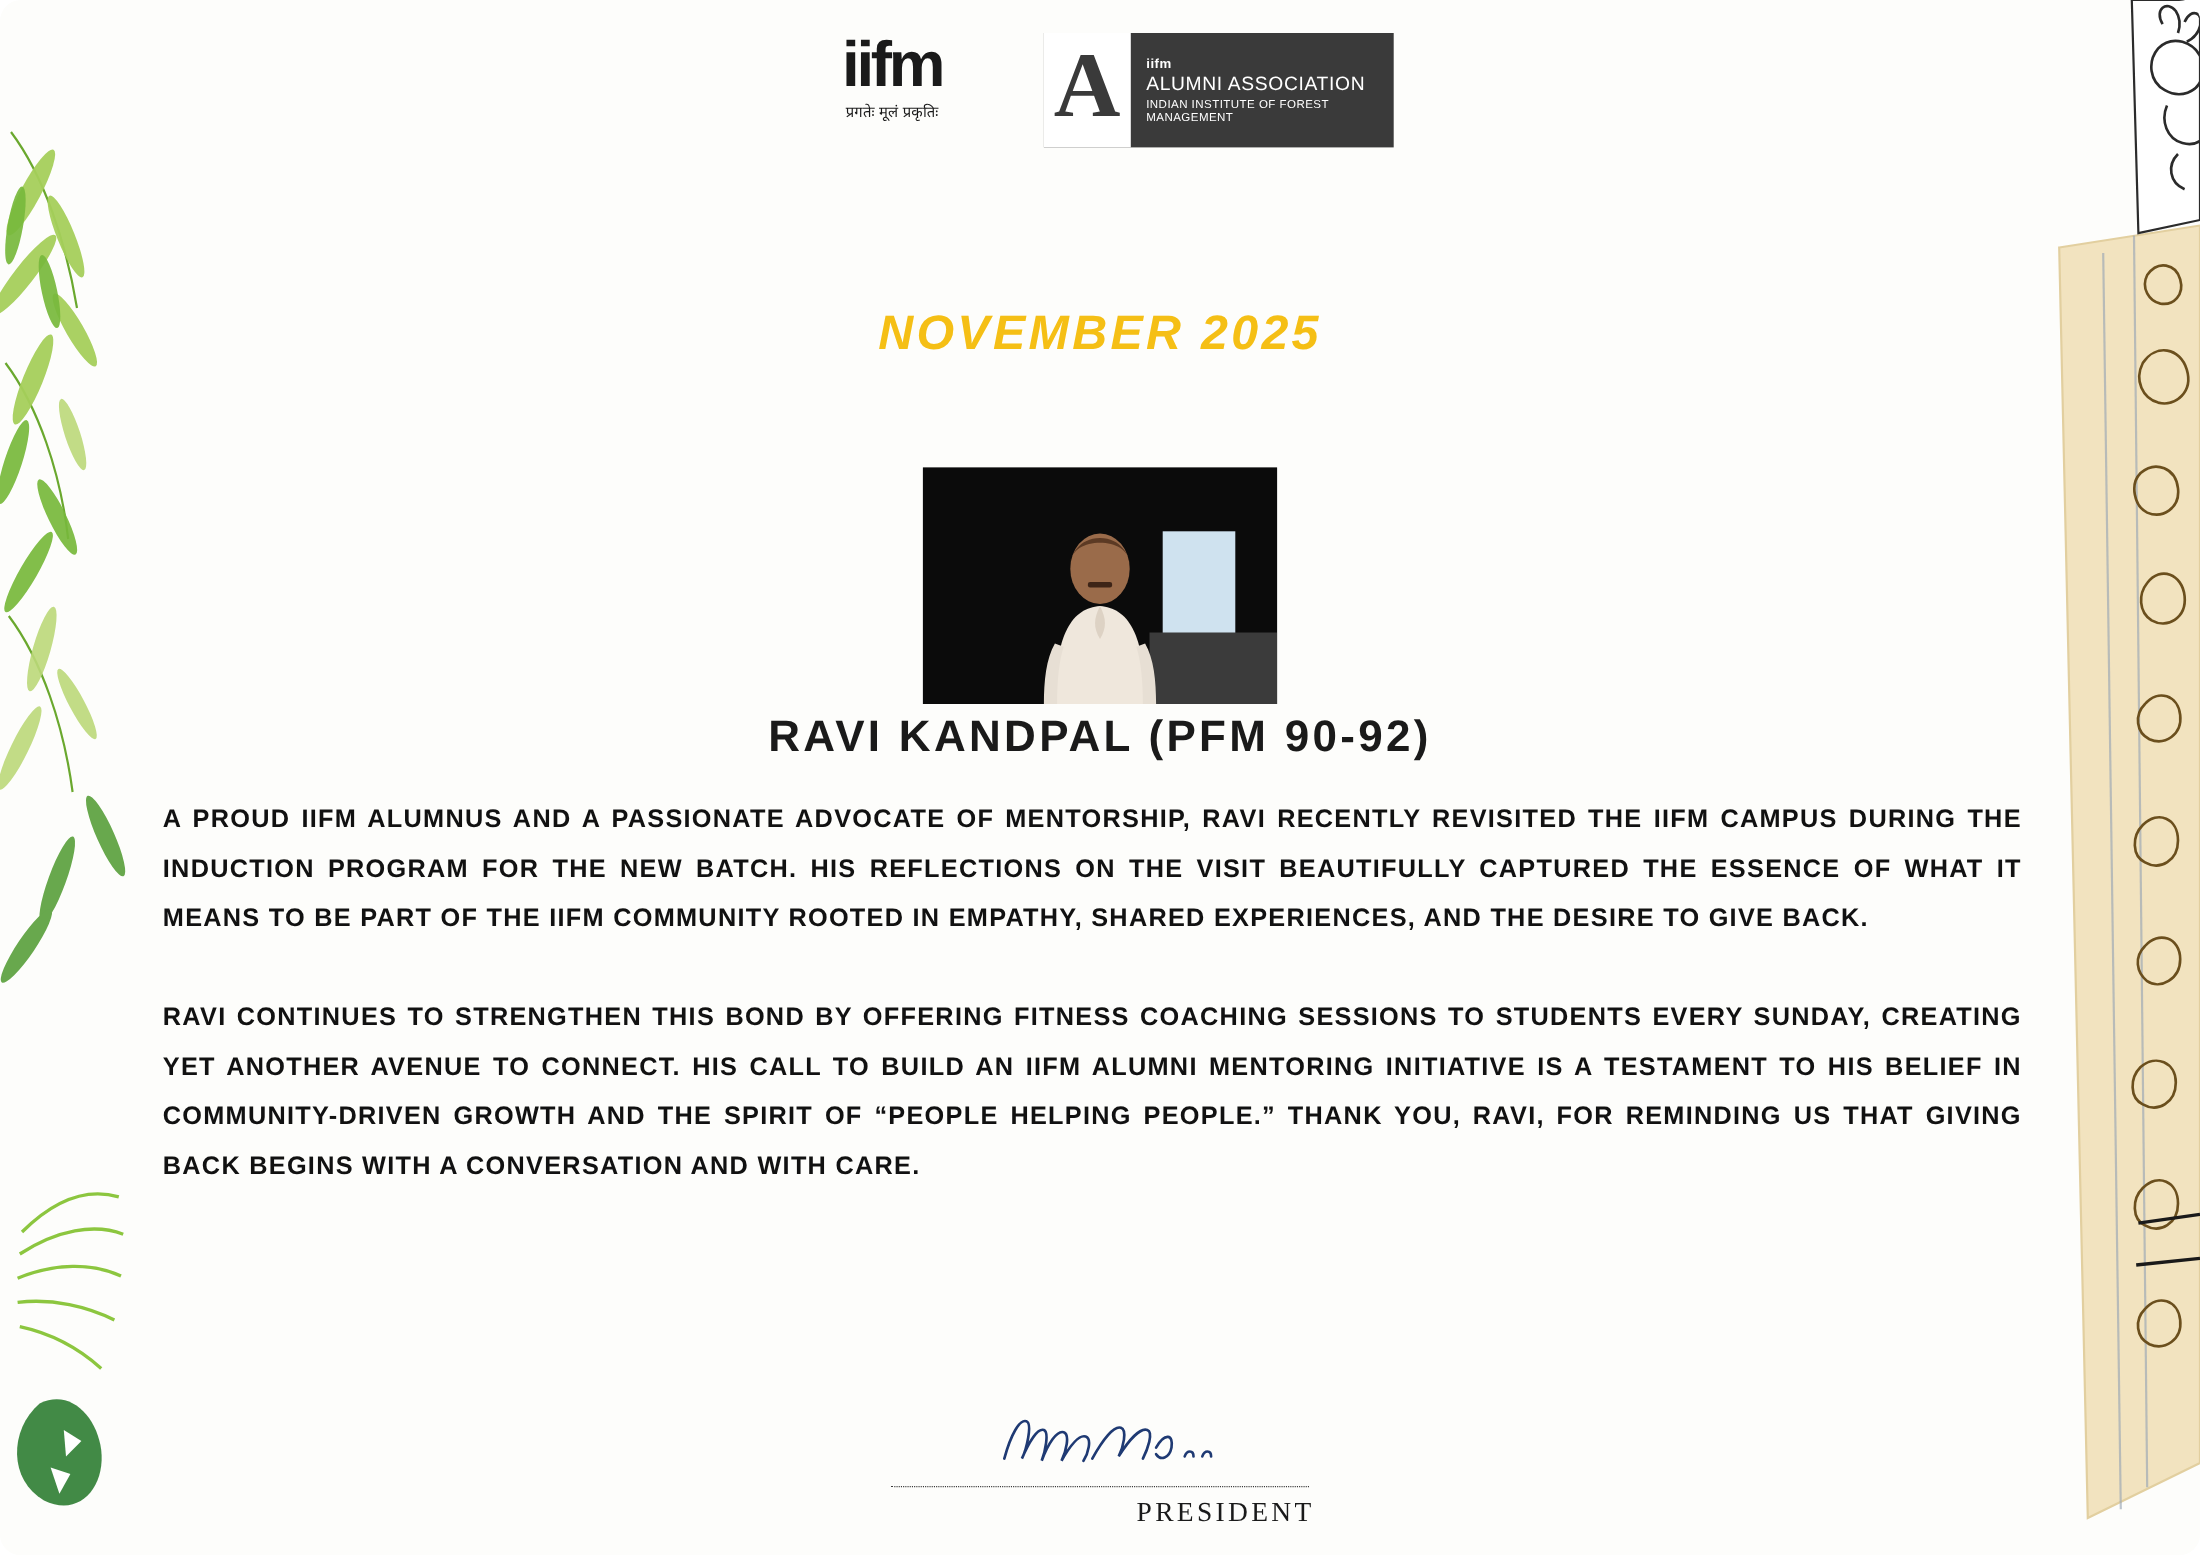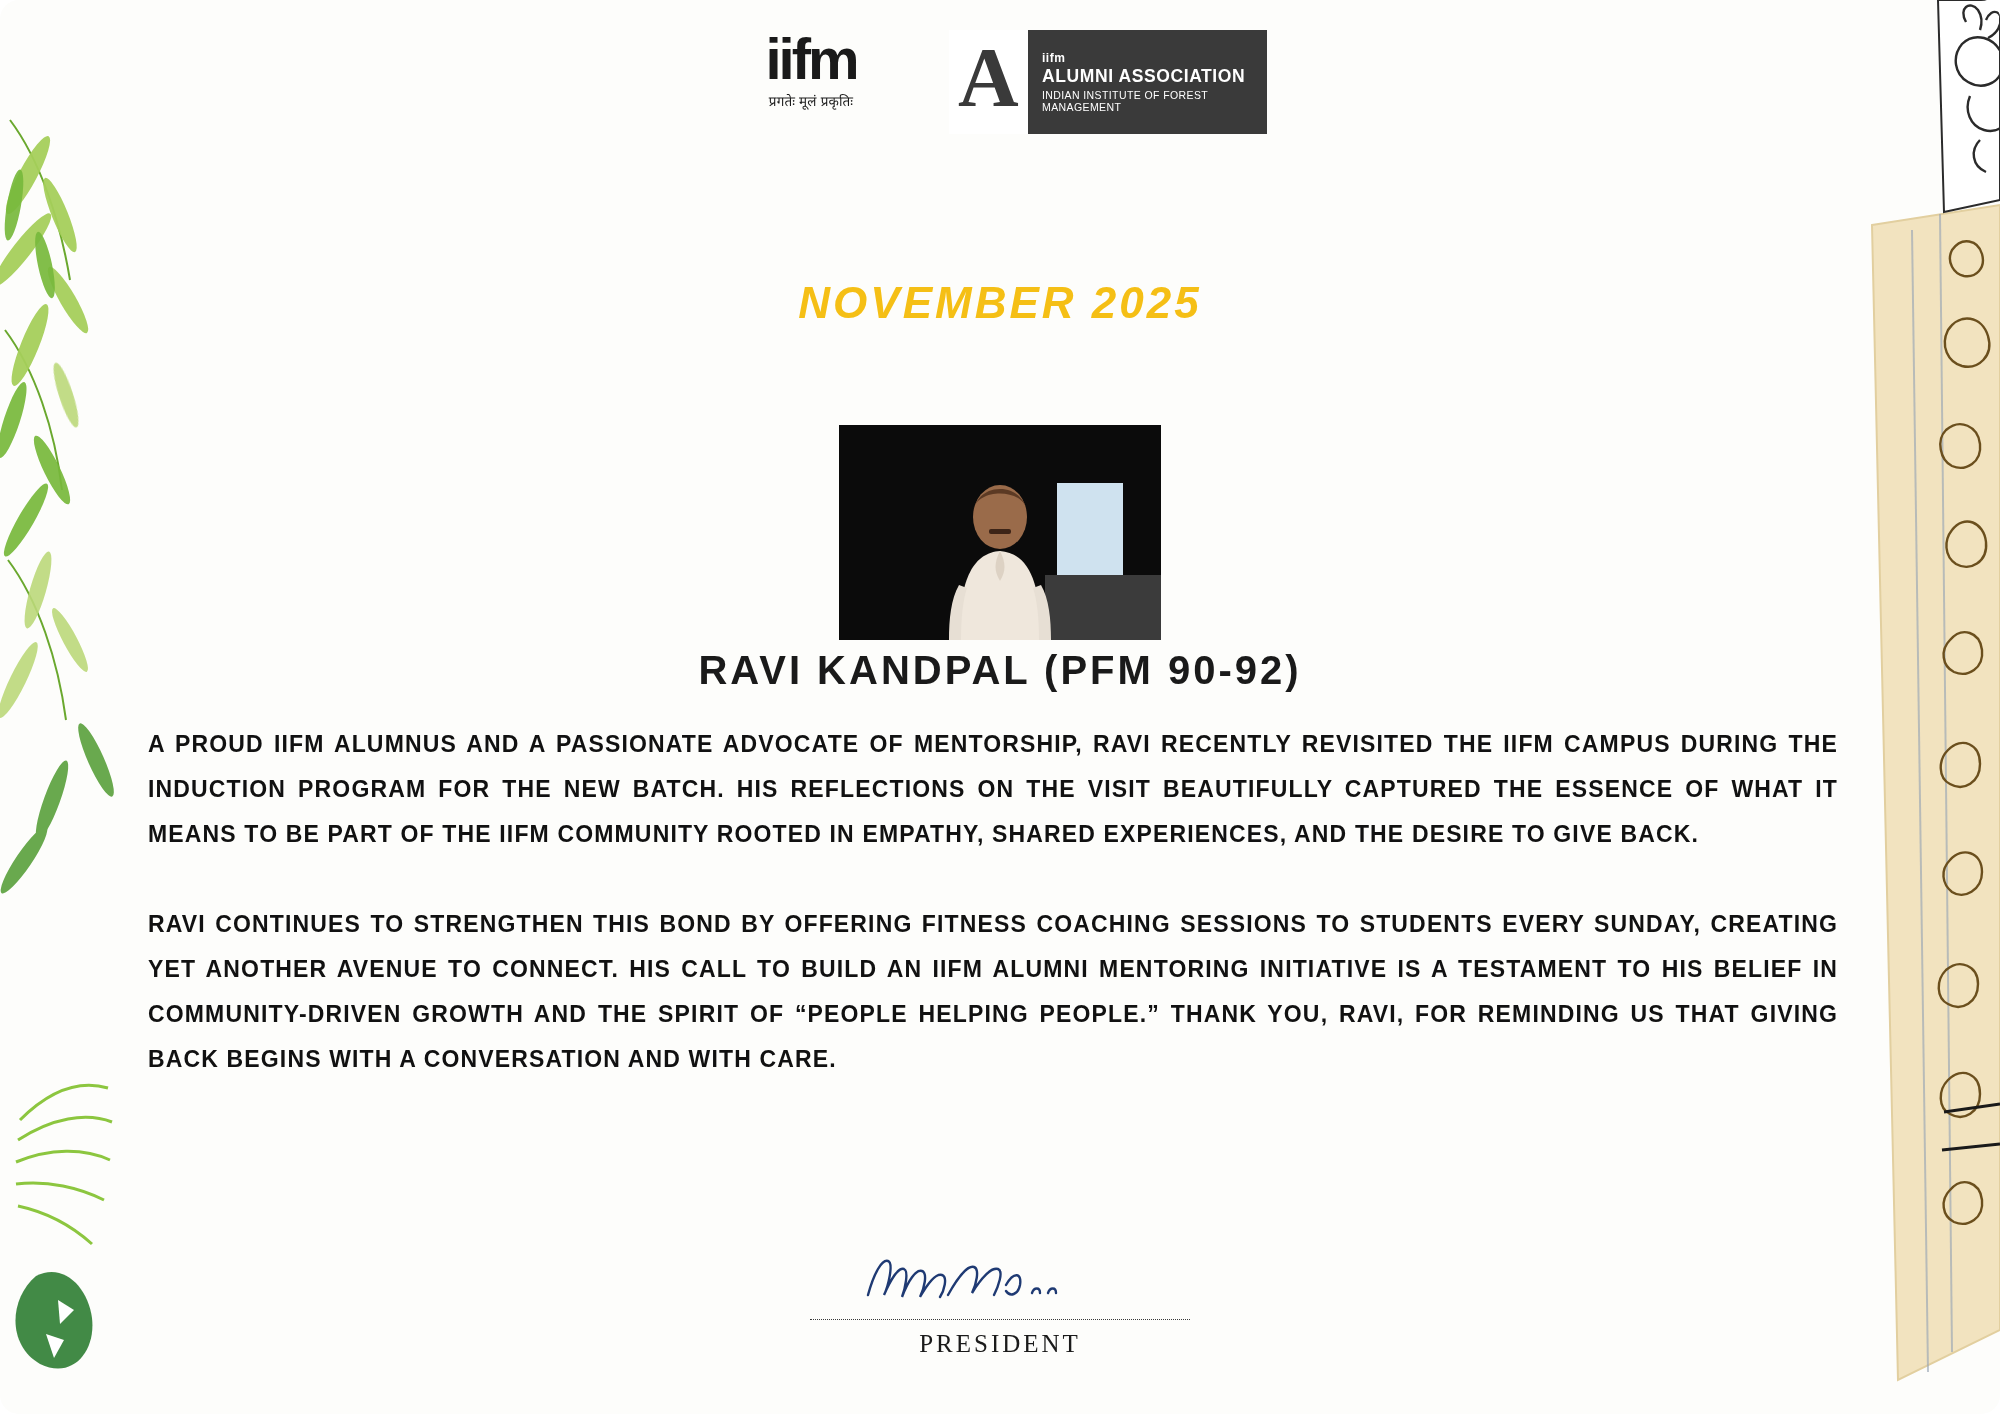--- a/index.html
+++ b/index.html
@@ -90,21 +90,21 @@
     padding-left: 14px;
     color: #ffffff;
   }
   .badge-text .b1 {
     font-size: 12px;
     font-weight: bold;
     letter-spacing: 0.5px;
   }
   .badge-text .b2 {
     font-size: 17.5px;
-    font-weight: bold;
+    font-weight: normal;
     letter-spacing: 0.6px;
     margin-top: 1px;
   }
   .badge-text .b3 {
     font-size: 10.5px;
     letter-spacing: 0.4px;
     margin-top: 2px;
   }
 
   
@@ -177,25 +177,25 @@
     letter-spacing: 1.15px;
     line-height: 45px;
     text-align: justify;
   }
   .body-text p { margin: 0; }
   .body-text p.gap { margin-top: 45px; }
 
   
   .sign-block {
     position: absolute;
-    bottom: 56px;
+    bottom: 24px;
     left: 50%;
     transform: translateX(-50%);
     width: 390px;
-    text-align: center;
+    text-align: right;
   }
   .sign-svg { height: 78px; }
   .sign-line {
     border-top: 1.6px dotted #3a3a3a;
     margin: 0 auto;
     width: 380px;
   }
   .sign-label {
     margin-top: 10px;
     font-size: 25px;

